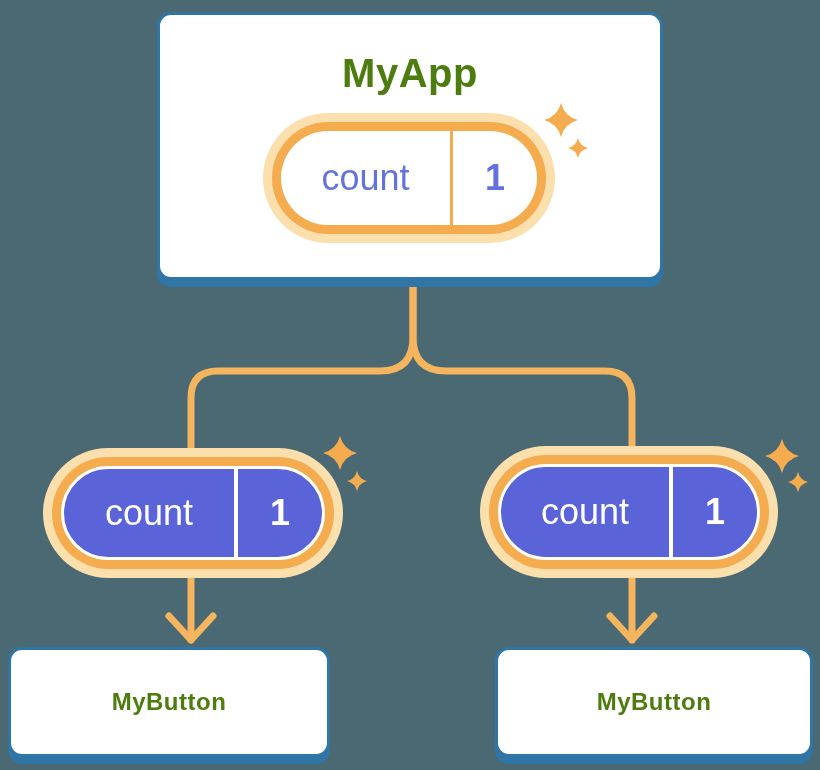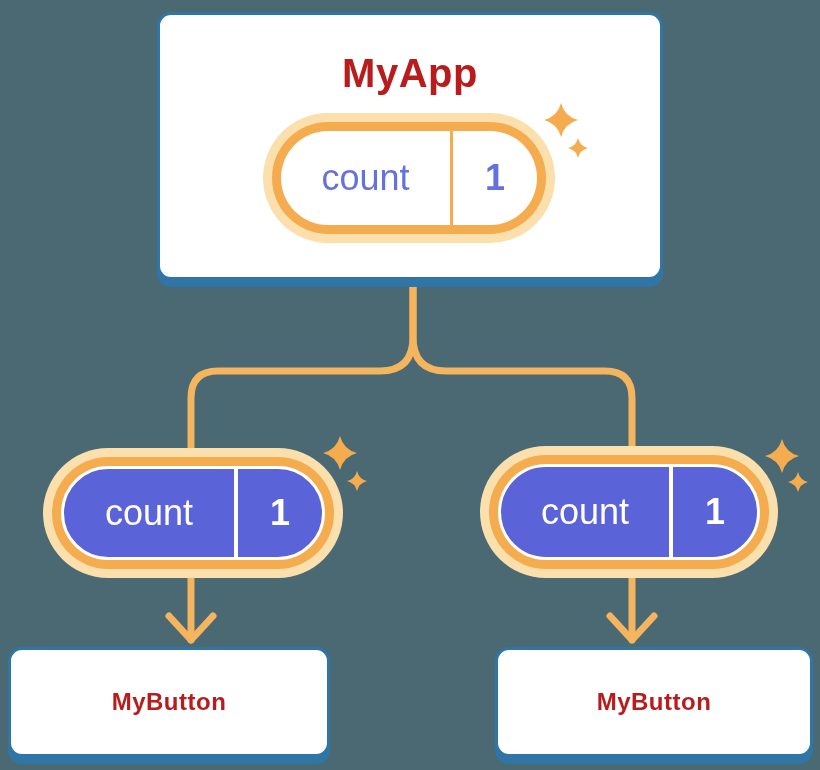--- a/index.html
+++ b/index.html
@@ -25,21 +25,21 @@
     box-sizing: border-box;
     z-index: 2;
   }
   .card-root { left: 157px; top: 12px; width: 506px; height: 268px; }
   .card-child-left  { left: 8px;   top: 647px; width: 322px; height: 110px;
     display: flex; align-items: center; justify-content: center; }
   .card-child-right { left: 495px; top: 647px; width: 318px; height: 110px;
     display: flex; align-items: center; justify-content: center; }
 
   .comp-title {
-    color: #b91c1c;
+    color: #4d7c0f;
     font-weight: 700;
     font-size: 40px;
     letter-spacing: 0.5px;
   }
   .root-title {
     position: absolute; left: 0; top: 36px; width: 100%;
     text-align: center;
   }
   .child-title { font-size: 24px; }
 

